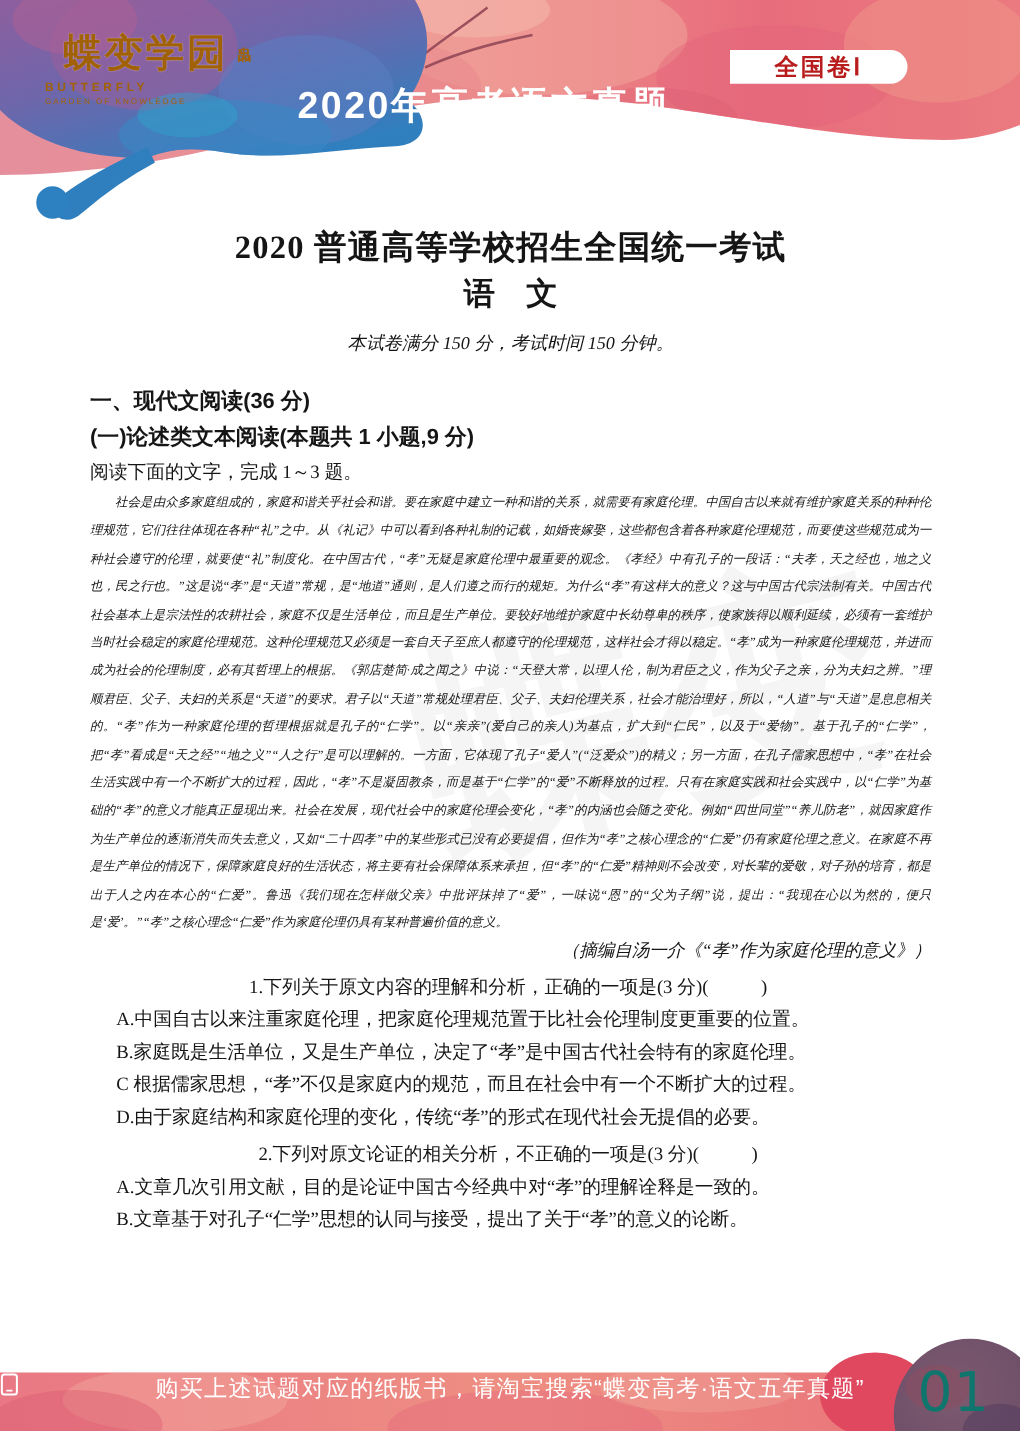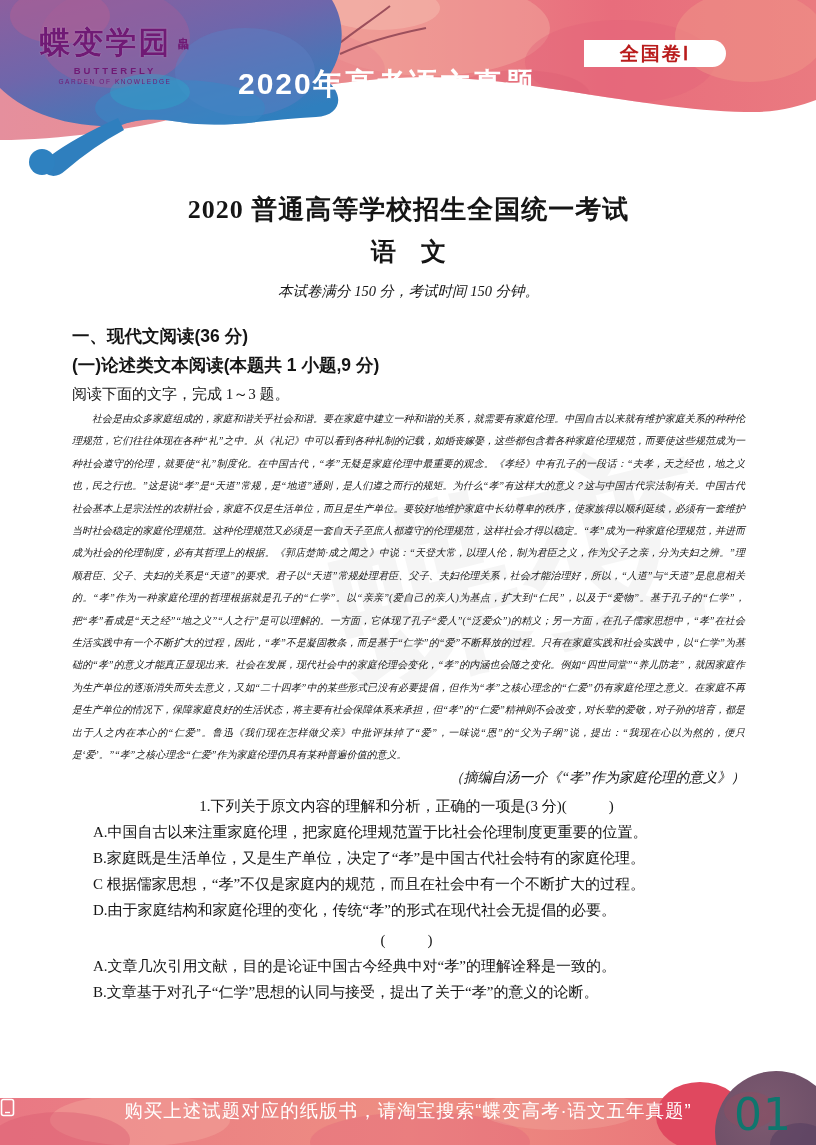--- a/index.html
+++ b/index.html
@@ -2,21 +2,21 @@
 <html><head>
 <meta charset="utf-8">
 <style>
   html,body{margin:0;padding:0;background:#ffffff;}
   .page{position:relative;width:816px;height:1145px;background:#ffffff;overflow:hidden;
         font-family:"Liberation Serif","DejaVu Serif",serif;color:#151515;}
 
   
   .hdr{position:absolute;top:0;left:0;width:816px;height:185px;}
   .hdr svg{position:absolute;top:0;left:0;}
-  .brand{position:absolute;top:26px;left:25px;width:180px;text-align:center;color:#701a75;}
+  .brand{position:absolute;top:26px;left:36px;width:180px;text-align:left;color:#a16207;}
   .brand-row{display:flex;align-items:flex-start;justify-content:center;}
   .brand-zh{font-family:"Liberation Sans",sans-serif;font-weight:bold;font-size:31px;
             letter-spacing:2px;line-height:1.1;text-shadow:0 0 1px rgba(255,255,255,.6);}
   .brand-vert{writing-mode:vertical-rl;font-family:"Liberation Sans",sans-serif;
               font-size:11px;font-weight:bold;letter-spacing:2px;margin-left:4px;margin-top:2px;}
   .brand-en1{font-family:"Liberation Sans",sans-serif;font-size:9.5px;font-weight:bold;
              letter-spacing:3px;margin-top:5px;}
   .brand-en2{font-family:"Liberation Sans",sans-serif;font-size:6.5px;letter-spacing:1.6px;margin-top:2px;}
   .hdr-title{position:absolute;top:36px;left:238px;width:345px;color:#fff;
              font-family:"Liberation Sans",sans-serif;font-weight:bold;font-size:30px;
@@ -26,21 +26,21 @@
              font-family:"Liberation Sans",sans-serif;font-weight:bold;font-size:19px;
              color:#b91c1c;letter-spacing:2px;}
 
   
   .watermark{position:absolute;top:430px;left:330px;width:500px;color:rgba(120,120,120,0.07);
              font-family:"Liberation Sans",sans-serif;font-weight:bold;font-size:190px;
              transform:rotate(-14deg);white-space:nowrap;pointer-events:none;z-index:0;}
 
   
   .content{position:absolute;top:183px;left:72px;width:673px;z-index:1;}
-  .paper-title{margin:12px;text-align:center;font-size:26px;font-weight:bold;line-height:30px;
+  .paper-title{margin:0;text-align:center;font-size:26px;font-weight:bold;line-height:30px;
                letter-spacing:1px;font-family:"Liberation Serif",serif;}
   .paper-subject{margin:8px 0 0 0;text-align:center;font-size:25px;font-weight:bold;line-height:30px;}
   .paper-note{margin:14px 0 0 0;text-align:center;font-size:14.5px;line-height:20px;font-style:italic;}
   .part-heading{margin:24px 0 0 0;font-family:"Liberation Sans","DejaVu Sans",sans-serif;
                 font-size:17.5px;font-weight:bold;line-height:22px;}
   .sub-heading{margin:7px 0 0 0;font-family:"Liberation Sans","DejaVu Sans",sans-serif;
                font-size:17.5px;font-weight:bold;line-height:22px;}
   .instruction{margin:7px 0 0 0;font-size:15px;line-height:22px;}
   .passage{margin:3px 0 0 0;font-size:10px;line-height:22.4px;text-align:justify;
            text-indent:2em;font-style:italic;}
@@ -148,20 +148,21 @@
       <div class="options">
         <p class="option">A.中国自古以来注重家庭伦理，把家庭伦理规范置于比社会伦理制度更重要的位置。</p>
         <p class="option">B.家庭既是生活单位，又是生产单位，决定了“孝”是中国古代社会特有的家庭伦理。</p>
         <p class="option">C 根据儒家思想，“孝”不仅是家庭内的规范，而且在社会中有一个不断扩大的过程。</p>
         <p class="option">D.由于家庭结构和家庭伦理的变化，传统“孝”的形式在现代社会无提倡的必要。</p>
       </div>
     </div>
 
     <div class="question">
       <div class="stem-row">
+        <span class="stem">2.下列对原文论证的相关分析，不正确的一项是(3 分)</span>
         <span class="bracket">(　　)</span>
       </div>
       <div class="options">
         <p class="option">A.文章几次引用文献，目的是论证中国古今经典中对“孝”的理解诠释是一致的。</p>
         <p class="option">B.文章基于对孔子“仁学”思想的认同与接受，提出了关于“孝”的意义的论断。</p>
       </div>
     </div>
   </main>
 
   <footer class="ftr">

